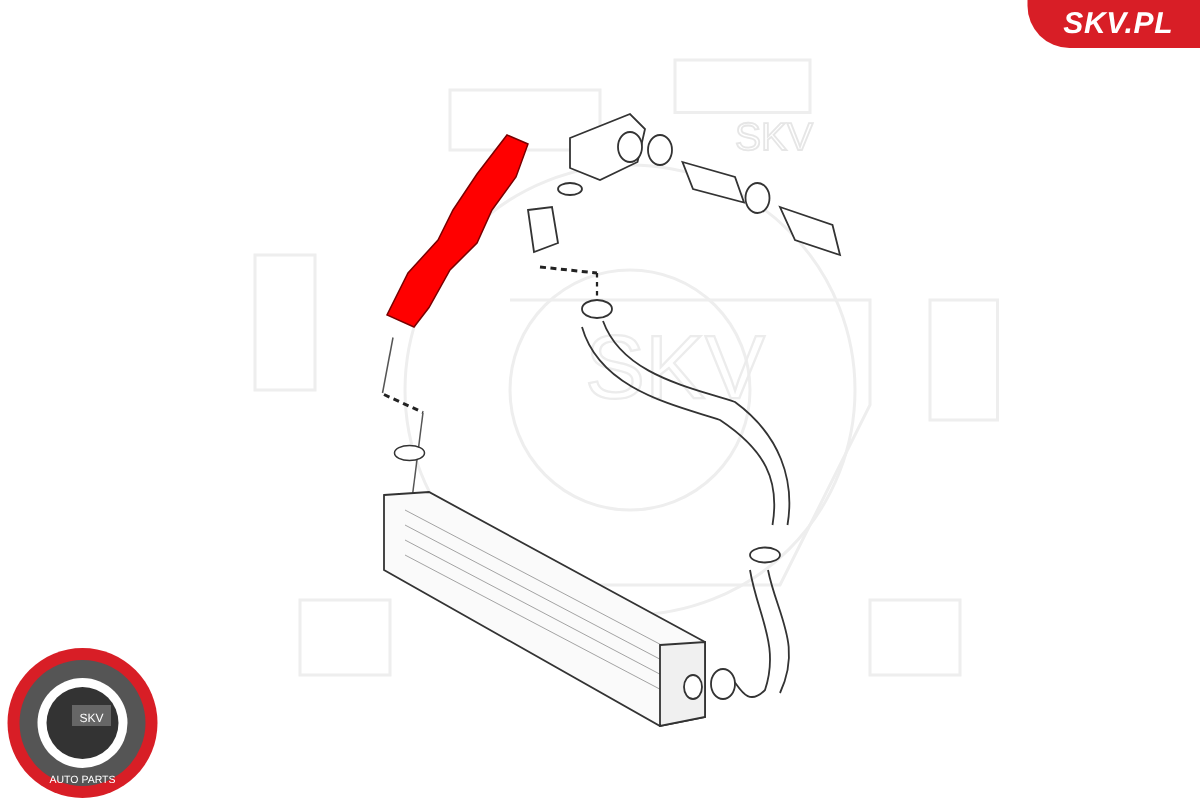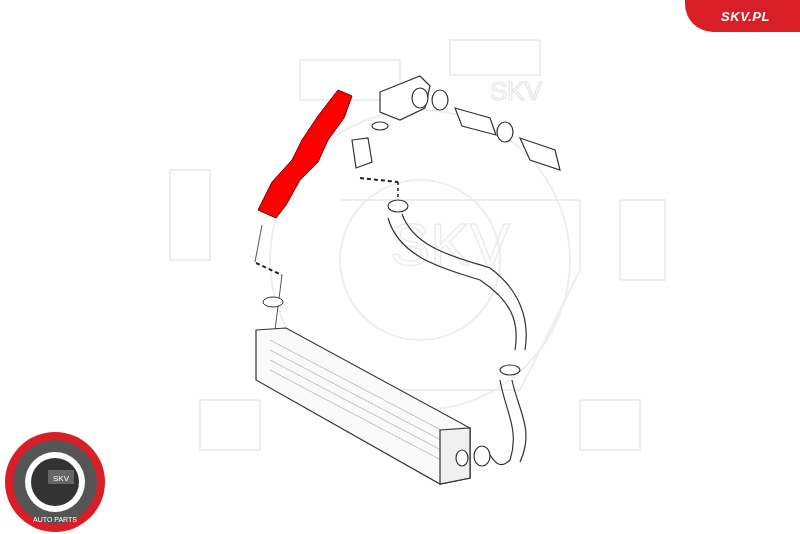--- a/index.html
+++ b/index.html
@@ -1,18 +1,18 @@
 <!DOCTYPE html>
 <html><head>
 <meta charset="utf-8">
 <style>
   html,body{margin:0;padding:0;background:#fff;}
   body{width:800px;height:534px;position:relative;overflow:hidden;font-family:"Liberation Sans",sans-serif;}
   .stage{position:absolute;left:0;top:0;width:800px;height:534px;}
-  .brand-tab{position:absolute;right:0;top:0;width:115px;height:32px;background:#d81e26;border-bottom-left-radius:28px;color:#fff;font-weight:bold;font-style:italic;font-size:13px;display:flex;align-items:center;justify-content:center;padding-left:6px;box-sizing:border-box;letter-spacing:0.5px;}
+  .brand-tab{position:absolute;right:0;top:0;width:115px;height:32px;background:#d81e26;border-bottom-left-radius:28px;color:#fff;font-weight:bold;font-style:italic;font-size:20px;display:flex;align-items:center;justify-content:center;padding-left:6px;box-sizing:border-box;letter-spacing:0.5px;}
   .badge{position:absolute;left:0;top:430px;width:110px;height:104px;}
 </style>
 </head>
 <body>
 
 <div class="stage">
   <svg width="800" height="534" viewBox="0 0 800 534" xmlns="http://www.w3.org/2000/svg">
 
     <g fill="none" stroke="#eeeeee" stroke-width="2">
       <circle cx="420" cy="260" r="150"></circle>

